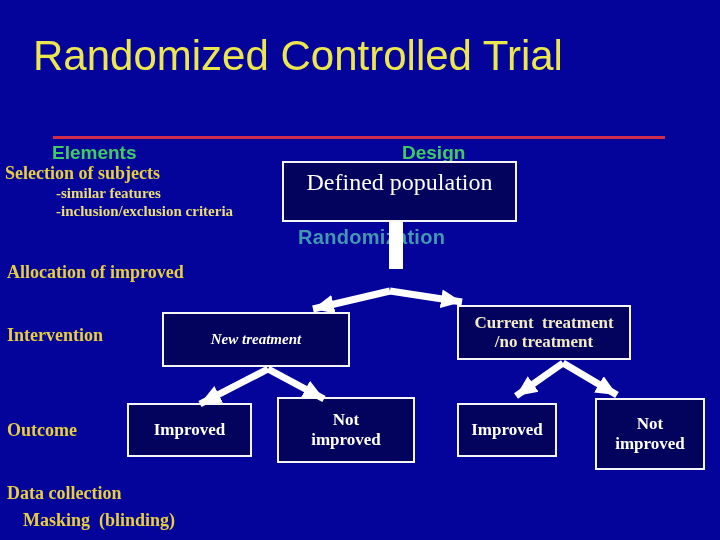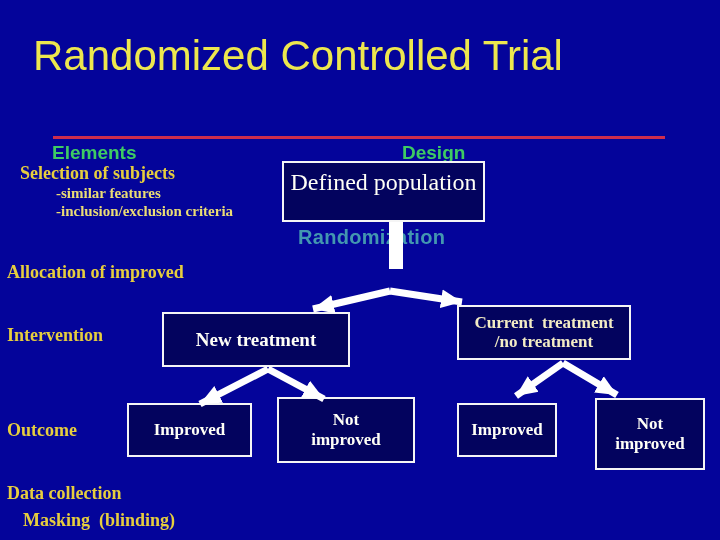--- a/index.html
+++ b/index.html
@@ -33,48 +33,48 @@
   .fbox{
     background:var(--box-fill);border:2px solid var(--box-border);
     display:flex;align-items:center;justify-content:center;text-align:center;
   }
   .fbox .box-label{
     font-family:"Liberation Serif",serif;font-weight:700;color:var(--box-text);
     font-size:17px;line-height:1.15;white-space:pre-wrap;
   }
   .defined-pop{align-items:flex-start;}
   .defined-pop .box-label{font-weight:400;font-size:24px;padding-top:6px;line-height:1.1;}
-  .new-treatment .box-label{font-size:19px;}
+  .new-treatment .box-label{font-size:15px;font-style:italic;}
   .current-treatment .box-label{font-size:17px;color:var(--current-text);line-height:1.06;}
   .randomization{
     font-size:20px;font-weight:700;color:var(--randomization);
     line-height:1;letter-spacing:.3px;
   }
   svg.arrows{left:0;top:0;pointer-events:none;}
 </style>
 </head>
 <body>
 
 <div class="abs slide-title">Randomized Controlled Trial</div>
 
 <div class="abs divider"></div>
 
 <div class="abs col-header" style="left:52px;top:143px;">Elements</div>
 <div class="abs col-header" style="left:402px;top:143px;">Design</div>
 
-<div class="abs gold-label" style="left:20px;top:164px;">Selection of subjects</div>
+<div class="abs gold-label" style="left:5px;top:164px;">Selection of subjects</div>
 <div class="abs bullet" style="left:9px;top:186px;">-similar features</div>
 <div class="abs bullet" style="left:9px;top:204px;">-inclusion/exclusion criteria</div>
 <div class="abs gold-label" style="left:7px;top:263px;">Allocation of improved</div>
 <div class="abs gold-label" style="left:7px;top:326px;font-family:Liberation Serif, serif;">Intervention</div>
 <div class="abs gold-label" style="left:7px;top:421px;">Outcome</div>
 <div class="abs gold-label" style="left:7px;top:484px;">Data collection</div>
 <div class="abs gold-label" style="left:23px;top:511px;">Masking  (blinding)</div>
 
-<div class="abs fbox defined-pop" style="left:282px;top:161px;width:203px;height:61px;">
+<div class="abs fbox defined-pop" style="left:282px;top:161px;width:235px;height:61px;">
   <span class="box-label">Defined population</span>
 </div>
 
 <div class="abs randomization" style="left:298px;top:227px;">Randomization</div>
 
 <div class="abs fbox new-treatment" style="left:162px;top:312px;width:188px;height:55px;">
   <span class="box-label">New treatment</span>
 </div>
 
 <div class="abs fbox current-treatment" style="left:457px;top:305px;width:174px;height:55px;">

